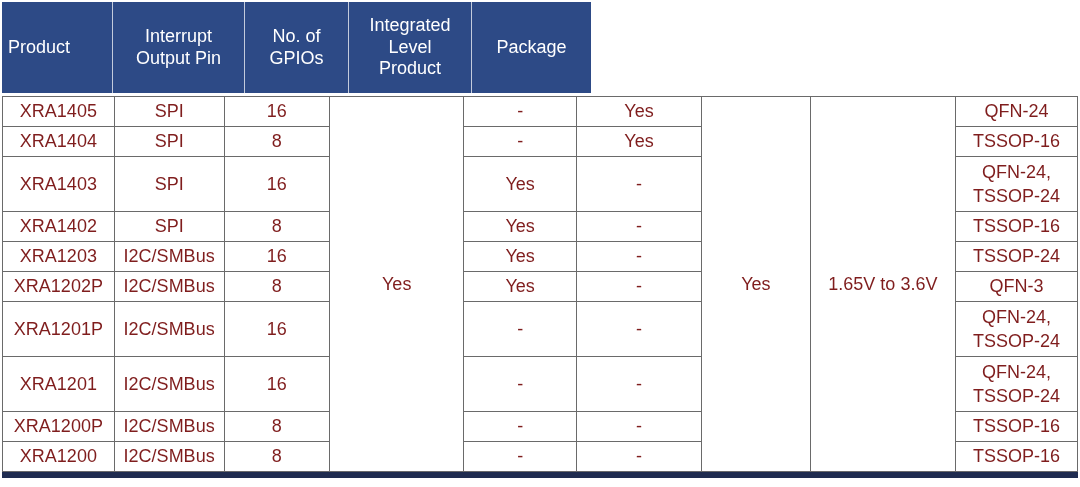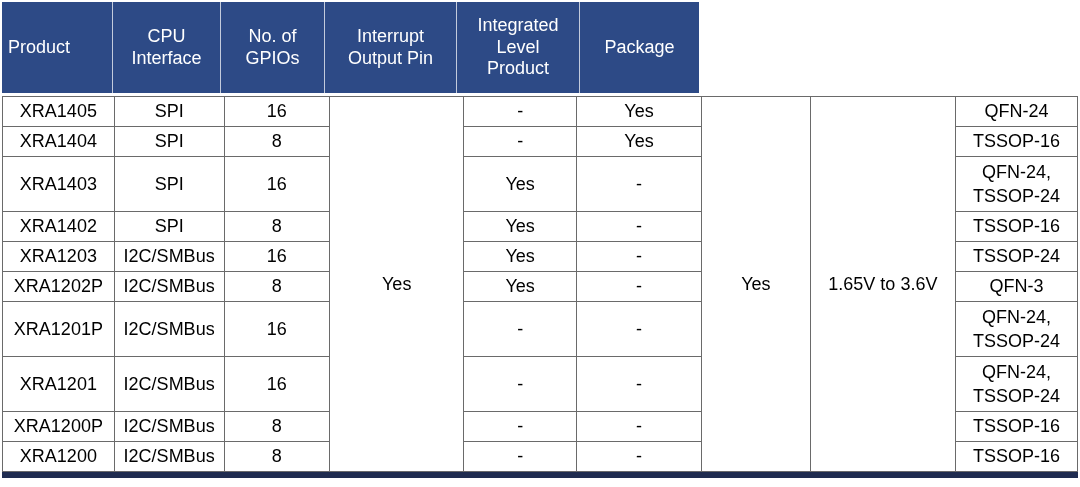--- a/index.html
+++ b/index.html
@@ -17,46 +17,44 @@
     padding:2px 3px; border-left:1px solid #C3CBDC;
     white-space:pre-line;
   }
   .hcell:first-child { border-left:none; justify-content:flex-start; text-align:right; padding-left:6px; }
   
   .c0{width:110px}.c1{width:108px}.c2{width:104px}.c3{width:132px}
   .c4{width:111px}.c5{width:123px}.c6{width:107px}.c7{width:143px}.c8{width:120px}
   
   table.body {
     margin-top:3px; border-collapse:collapse; table-layout:fixed;
-    width:1076px; font-size:18px; color:#000000;
+    width:1076px; font-size:18px; color:#7f1d1d;
   }
   table.body td {
     box-sizing:border-box; border:1px solid #6A6A6A;
     height:30px; padding:0 4px; vertical-align:middle;
     text-align:center; overflow:hidden;
   }
   tr.tall td { height:55px; }
   td.left { text-align:left; padding-left:3px; }
   td.pkg  { text-align:left; padding-left:3px; white-space:pre-line; line-height:1.35; }
   
   .bottom-bar { width:1076px; height:6px; background:#1F2C50; margin-top:0px; }
 </style>
 </head>
 <body>
 
 <div class="page">
 
   <div class="hdr">
     <div class="hcell c0">Product</div>
-    <div class="hcell c1">CPU
-Interface</div>
+    <div class="hcell c3">Interrupt
+Output Pin</div>
     <div class="hcell c2">No. of
 GPIOs</div>
-    <div class="hcell c3">Interrupt
-Output Pin</div>
     <div class="hcell c5">Integrated
 Level
 Product</div>
     <div class="hcell c8">Package</div>
   </div>
 
   <table class="body">
     <colgroup>
       <col class="c0">
         <col class="c1">

